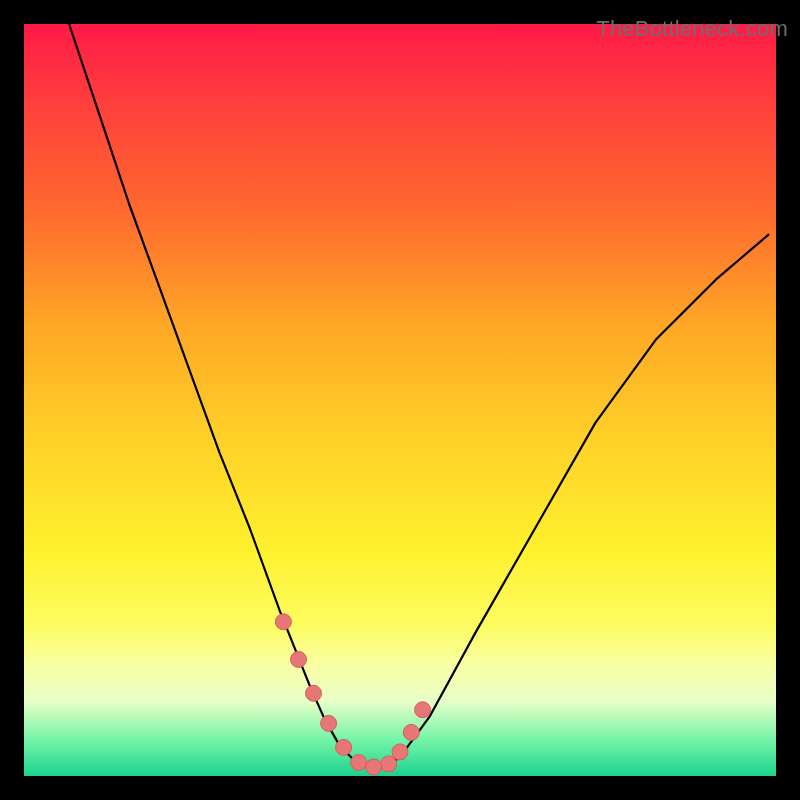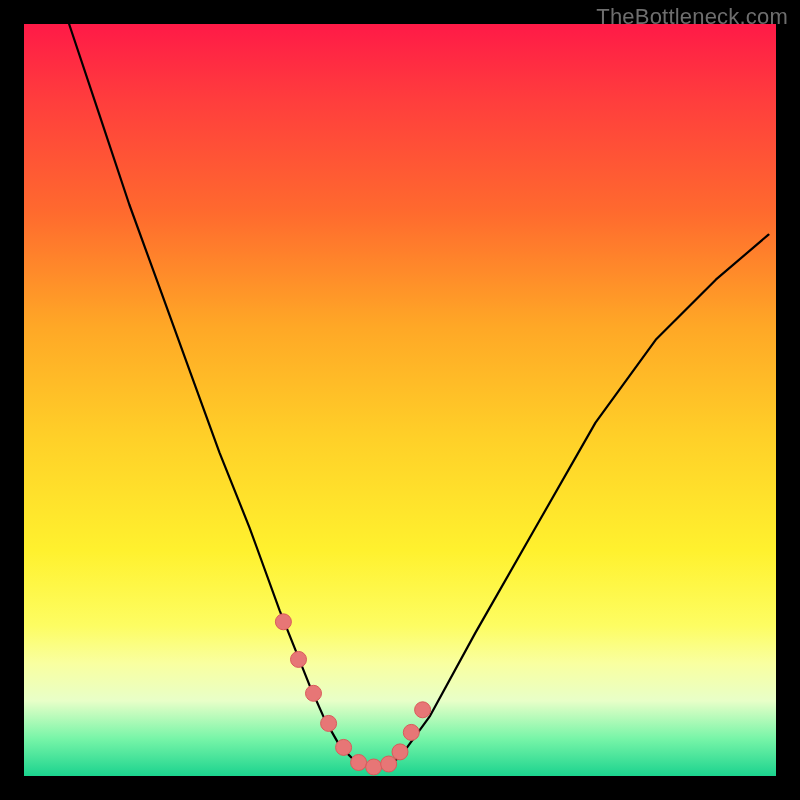--- a/index.html
+++ b/index.html
@@ -27,21 +27,21 @@
       #fff12e 70%,
       #fdfd62 80%,
       #f9ffa0 85%,
       #e8ffc8 90%,
       #78f5a8 95%,
       #1bd38e 100%
     );
   }
   .watermark {
     position: absolute;
-    top: 4px;
+    top: 16px;
     right: 12px;
     color: #6e6e6e;
     font-size: 22px;
     font-weight: 500;
     letter-spacing: 0.2px;
     user-select: none;
     margin-left: 42px;
   }
   svg.plot {
     position: absolute;

